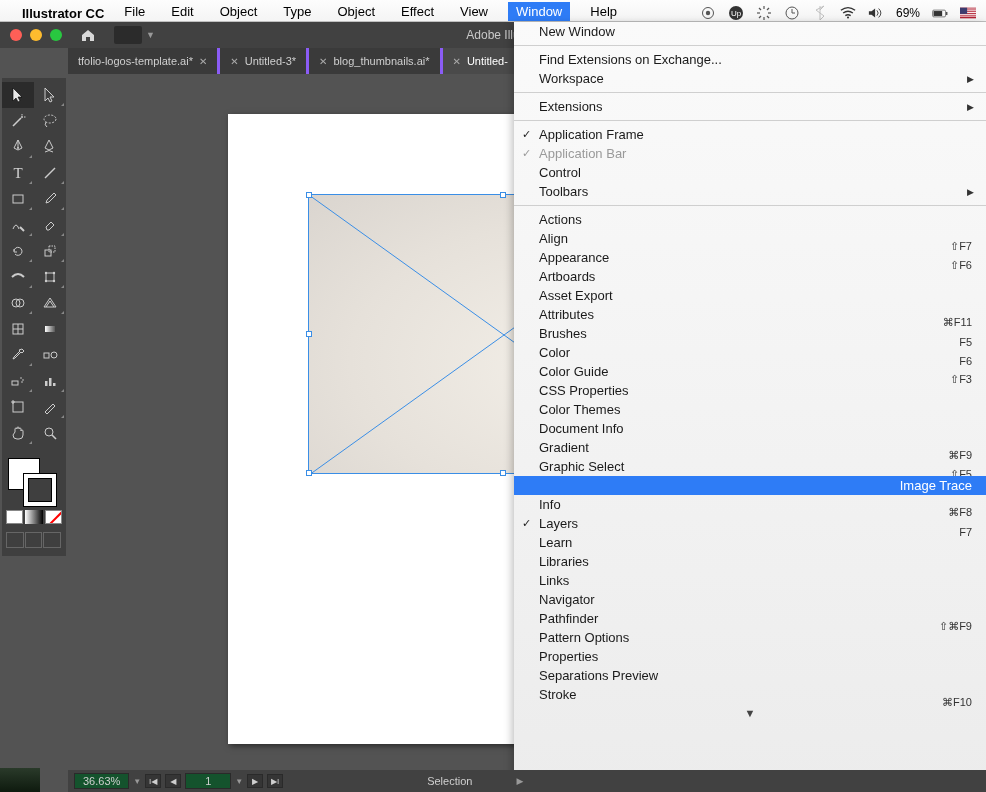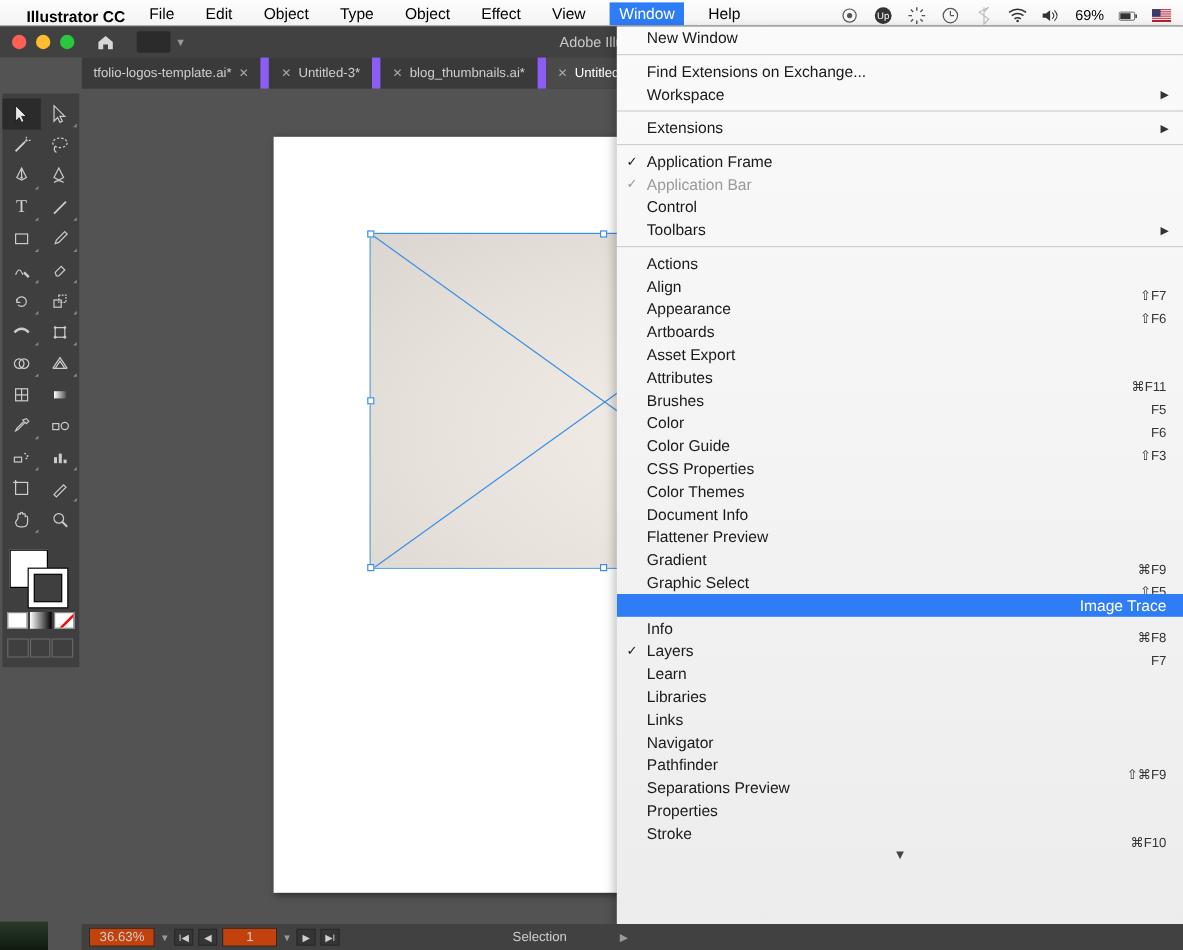--- a/index.html
+++ b/index.html
@@ -21,21 +21,21 @@
   .dot.red { background:#ff5f57; } .dot.yellow { background:#febc2e; } .dot.green { background:#28c840; }
   .home-btn { margin-left:18px; color:#d8d8d8; font-size:14px; }
   .layout-btn { margin-left:18px; width:28px; height:18px; background:#2b2b2b; border-radius:2px; }
   .title-center { position:absolute; left:50%; transform:translateX(-50%); color:#c9c9c9; font-size:12px; }
 
   
   .control-strip { height:34px; background:#535353; border-bottom:1px solid #2f2f2f; }
 
   
   .tab-strip { height:26px; background:#3a3a3a; display:flex; align-items:stretch; position:absolute; left:68px; right:0; top:48px; }
-  .tab-strip .tab { display:flex; align-items:center; padding:0 10px; color:#cfcfcf; font-size:11px; border-right:7px solid #8b5cf6; gap:6px; }
+  .tab-strip .tab { display:flex; align-items:center; padding:0 10px; color:#cfcfcf; font-size:11px; border-right:3px solid #8b5cf6; gap:6px; }
   .tab-strip .tab .x { font-size:10px; color:#aaa; }
   .tab-strip .tab.active { background:#4a4a4a; color:#fff; }
 
   
   .left-tools { position:absolute; left:0; top:48px; width:68px; bottom:22px; background:#535353; display:flex; flex-direction:column; }
   .tools-inner { background:#3f3f3f; margin:30px 2px 0 2px; width:64px; padding:4px 0; }
   .tool-row { display:flex; }
   .tool-cell { width:32px; height:26px; display:flex; align-items:center; justify-content:center; color:#d3d3d3; font-size:14px; position:relative; }
   .tool-cell.sel { background:#2b2b2b; }
   .tool-tri { position:absolute; right:2px; bottom:2px; width:0; height:0; border-left:3px solid transparent; border-bottom:3px solid #888; }
@@ -73,21 +73,21 @@
   .dd-item.sub::after { content:"▶"; position:absolute; right:12px; font-size:9px; color:#333; }
   .dd-item .short { margin-left:auto; font-size:11px; color:#333;margin-top:16px; }
   .dd-item.disabled { color:#9a9a9a; }
   .dd-item .check { position:absolute; left:8px; font-size:11px; }
   .dd-item.sel { background:#2e7cf6; color:#fff;justify-content:flex-end; }
   .dd-sep { height:1px; background:#cfcfcf; margin:4px 0; }
   .dd-more { text-align:center; font-size:11px; padding:3px 0; color:#444; }
 
   
   .status { position:absolute; left:68px; right:0; bottom:0; height:22px; background:#414141; display:flex; align-items:center; color:#cfcfcf; font-size:11px; padding:0 6px; gap:4px; }
-  .status .field { background:#c2410c; padding:1px 8px; border:1px solid #2a2a2a; }
+  .status .field { background:#14532d; padding:1px 8px; border:1px solid #2a2a2a; }
   .status .nav-btn { width:16px; height:14px; background:#353535; border:1px solid #2a2a2a; display:inline-flex; align-items:center; justify-content:center; font-size:8px; }
   .status .sel-label { margin-left:140px; }
 
   
   .thumb { position:absolute; left:0; bottom:0; width:40px; height:24px; background:linear-gradient(#2a3a2a,#0e1a0e); }
 
   svg { display:block; }
 </style>
 </head>
 <body>
@@ -552,23 +552,20 @@
       <div class="dd-item">
         <span>CSS Properties</span>
       </div>
       <div class="dd-item">
         <span>Color Themes</span>
       </div>
       <div class="dd-item">
         <span>Document Info</span>
       </div>
       <div class="dd-item">
-        <span>Flattener Preview</span>
-      </div>
-      <div class="dd-item">
         <span>Gradient</span>
         <span class="short">⌘F9</span>
       </div>
       <div class="dd-item">
         <span>Graphic Select</span>
         <span class="short">⇧F5</span>
       </div>
       <div class="dd-item sel">
         <span>Image Trace</span>
       </div>
@@ -591,24 +588,27 @@
         <span>Links</span>
       </div>
       <div class="dd-item">
         <span>Navigator</span>
       </div>
       <div class="dd-item">
         <span>Pathfinder</span>
         <span class="short">⇧⌘F9</span>
       </div>
       <div class="dd-item">
+        <span>Pattern Options</span>
+      </div>
+      <div class="dd-item">
+        <span>Properties</span>
+      </div>
+      <div class="dd-item">
         <span>Separations Preview</span>
-      </div>
-      <div class="dd-item">
-        <span>Properties</span>
       </div>
       <div class="dd-item">
         <span>Stroke</span>
         <span class="short">⌘F10</span>
       </div>
     </div>
   <div class="dd-more">▼</div>
 </div>
 
 <div class="status">

